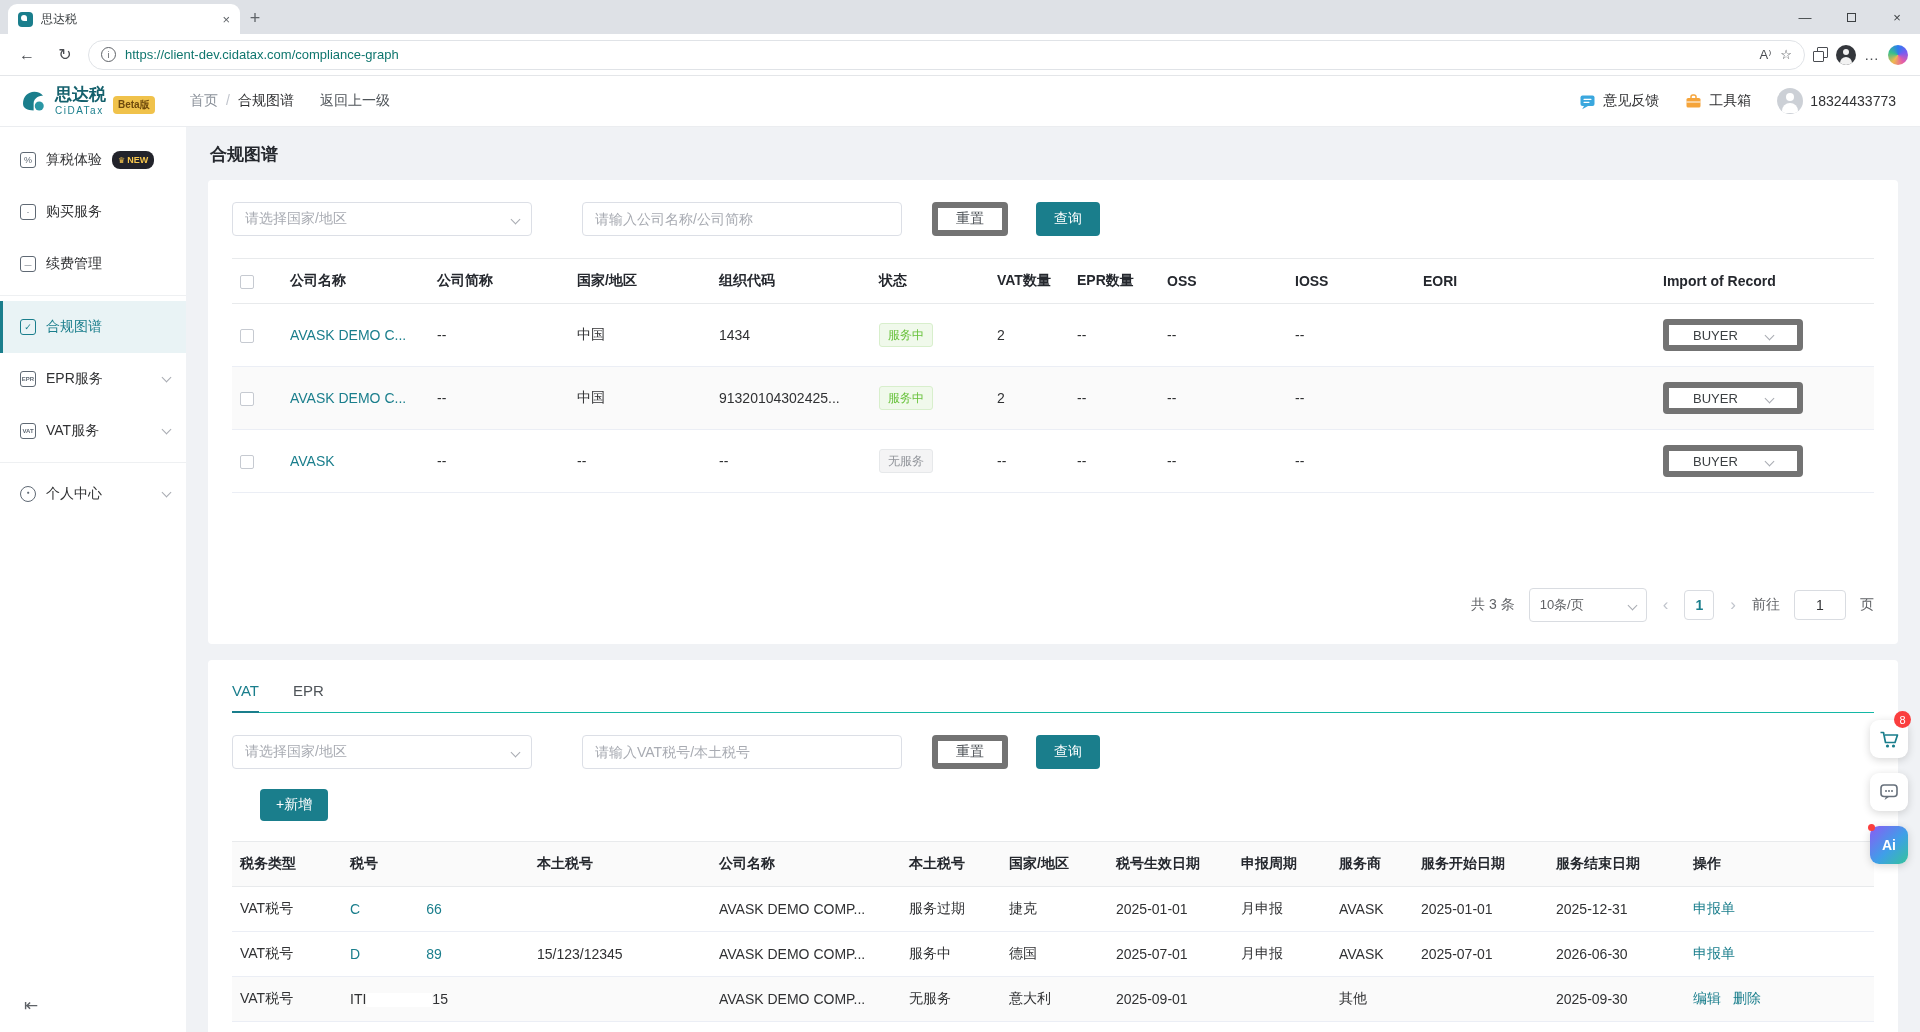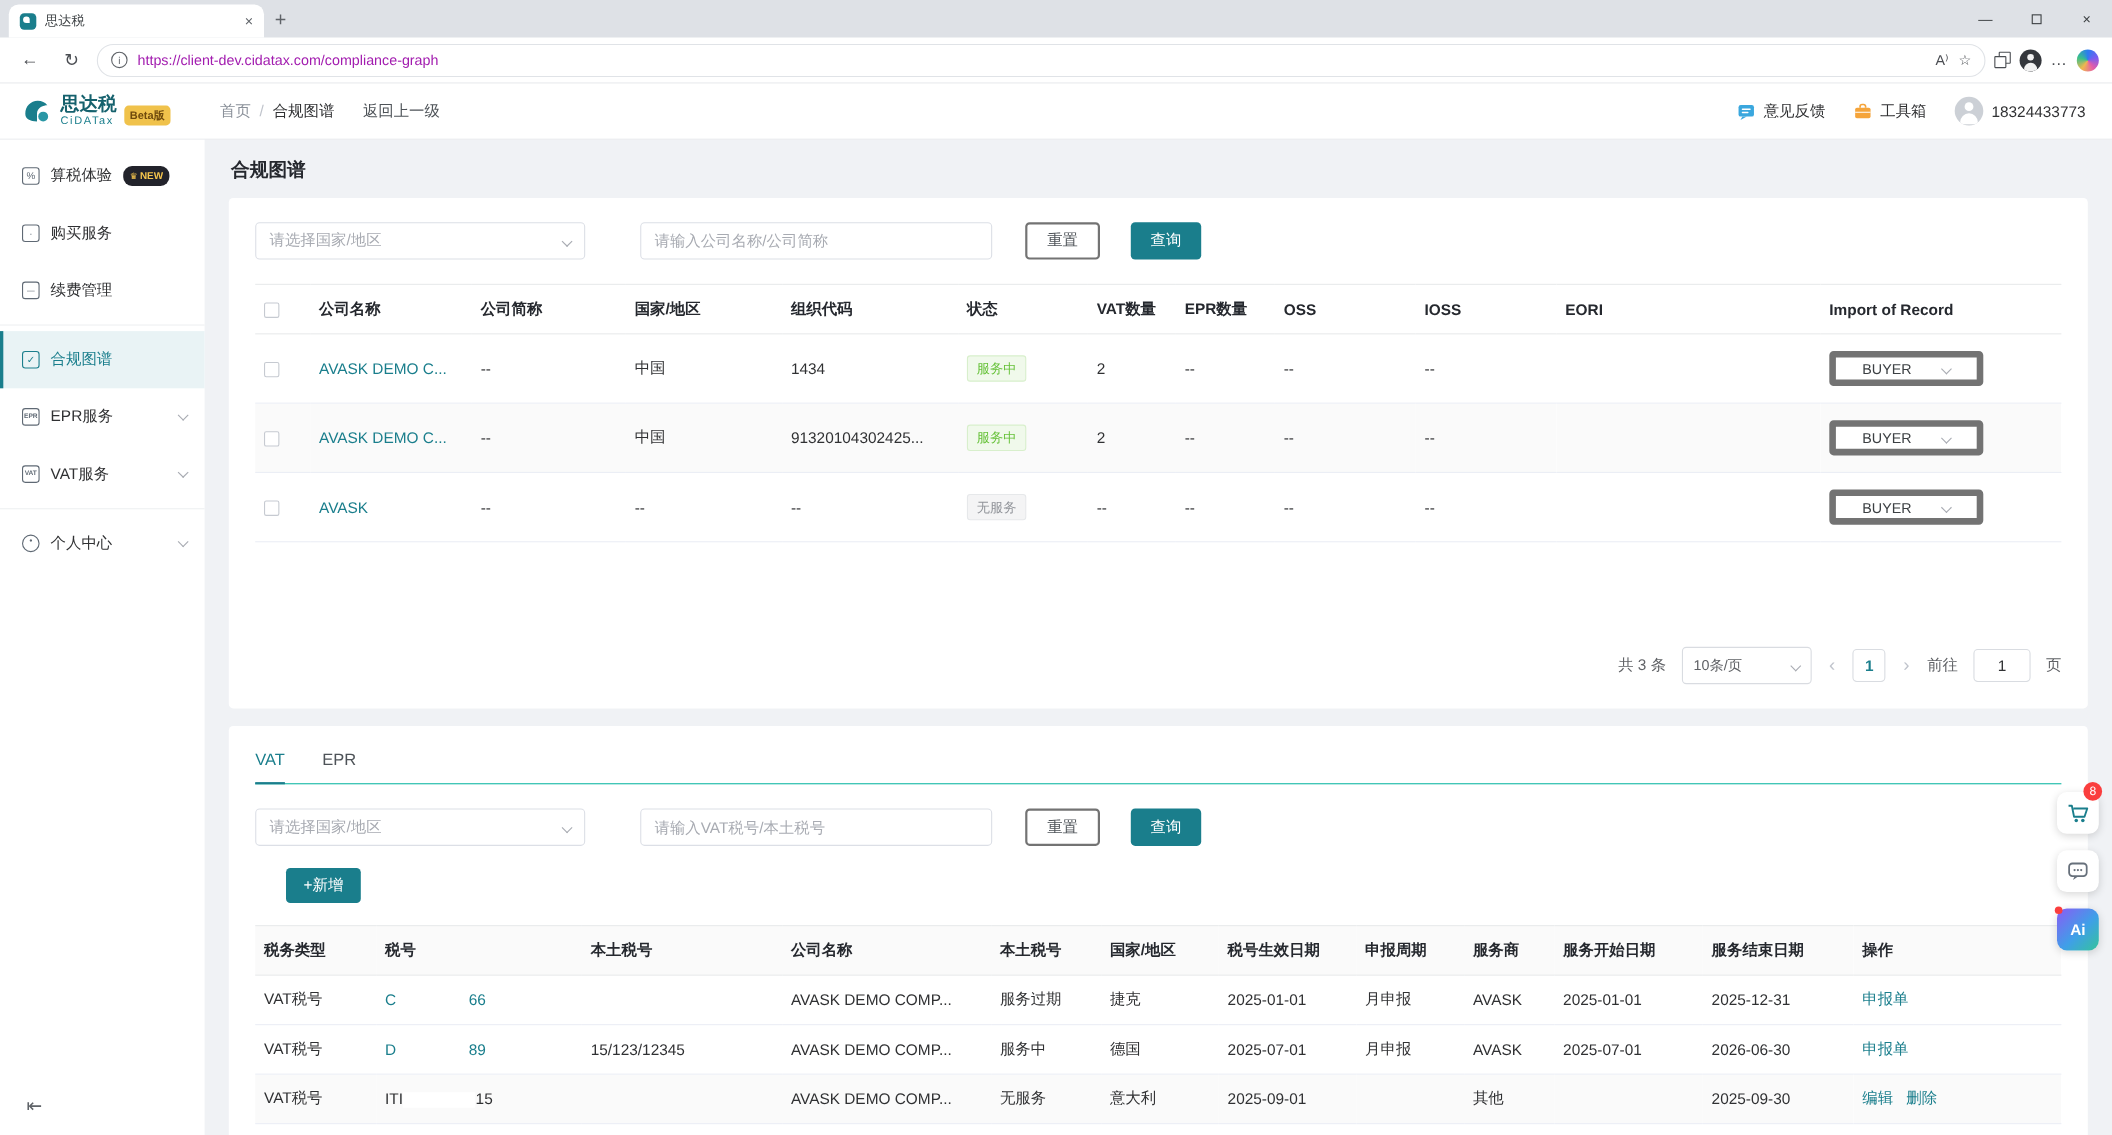--- a/index.html
+++ b/index.html
@@ -20,40 +20,40 @@
   .newtab { width:30px; height:28px; display:flex; align-items:center; justify-content:center; font-size:18px; color:#5f6368; margin-bottom:2px; }
   .wincontrols { position:absolute; right:0; top:0; height:34px; display:flex; }
   .wincontrols > span { width:46px; display:flex; align-items:center; justify-content:center; font-size:13px; color:#3c4043; }
   .restore-box { width:9px; height:9px; border:1.2px solid #3c4043; display:block; }
 
   .toolbar { height:42px; background:#fff; display:flex; align-items:center; padding:0 12px; gap:8px; border-bottom:1px solid #e4e6e9; }
   .nav-ic { font-size:16px; color:#4a4d52; width:30px; text-align:center; cursor:pointer; }
   .addressbar { flex:1; height:30px; background:#fff; border:1px solid #e0e3e7; border-radius:15px; display:flex; align-items:center; gap:9px; padding:0 12px; }
   .site-info { width:15px; height:15px; border:1.3px solid #5f6368; border-radius:50%; display:flex; align-items:center; justify-content:center; flex-shrink:0; }
   .site-info::after { content:"i"; font-size:9px; color:#5f6368; }
-  .url { flex:1; font-size:13px; color:#a21caf; white-space:nowrap; overflow:hidden; }
+  .url { flex:1; font-size:13px; color:#0f766e; white-space:nowrap; overflow:hidden; }
   .pill-ic { font-size:13px; color:#4a4d52; cursor:pointer; }
   .collections-icon { width:15px; height:15px; position:relative; cursor:pointer; }
   .collections-icon::before { content:""; position:absolute; right:0; top:0; width:9px; height:9px; border:1.2px solid #4a4d52; border-radius:1px; }
   .collections-icon::after { content:""; position:absolute; left:0; bottom:0; width:9px; height:9px; border:1.2px solid #4a4d52; border-radius:1px; background:#fff; }
   .profile-avatar-icon { width:20px; height:20px; border-radius:50%; background:#34373c; position:relative; overflow:hidden; cursor:pointer; }
   .profile-avatar-icon::before { content:""; position:absolute; left:7px; top:4px; width:6px; height:6px; border-radius:50%; background:#f2f2f2; }
   .profile-avatar-icon::after { content:""; position:absolute; left:4px; top:12px; width:12px; height:8px; border-radius:6px 6px 0 0; background:#f2f2f2; }
   .copilot-icon { width:20px; height:20px; border-radius:50%; cursor:pointer;
     background:conic-gradient(#2b7cf0,#7a5cf0,#e55ca8,#f0b84e,#39c08a,#2b7cf0); }
   .ellipsis-ic { font-size:15px; color:#4a4d52; letter-spacing:1px; cursor:pointer; }
 
   
   .appbar { height:50px; background:#fff; display:flex; align-items:center; padding:0 24px 0 18px; box-shadow:0 1px 0 #ebedf0; position:relative; z-index:5; }
   .brand { display:flex; align-items:flex-start; gap:7px; width:168px; flex-shrink:0; }
   .brand-text { display:flex; flex-direction:column; line-height:1.1; }
   .brand-name { font-size:17px; font-weight:bold; color:#15616d; }
   .brand-sub { font-size:10px; color:#1a7e8c; letter-spacing:1.5px; }
   .beta { background:#f0c24b; color:#6f4a0d; font-size:10px; padding:2px 5px; border-radius:4px; font-weight:bold; margin-top:10px; }
-  .breadcrumb { margin-left:14px; display:flex; gap:8px; font-size:14px; }
+  .breadcrumb { margin-left:4px; display:flex; gap:8px; font-size:14px; }
   .bc-home { color:#8a9099; cursor:pointer; }
   .bc-sep { color:#c0c4cc; }
   .bc-cur { color:#303133; }
   .bc-back { margin-left:18px; color:#4e5358; cursor:pointer; }
   .appbar-right { margin-left:auto; display:flex; align-items:center; gap:26px; }
   .hdr-item { display:flex; align-items:center; gap:7px; font-size:14px; color:#303133; cursor:pointer; }
   .avatar { width:26px; height:26px; border-radius:50%; background:#ccd0d6; position:relative; overflow:hidden; }
   .avatar::before { content:""; position:absolute; left:9px; top:5px; width:8px; height:8px; border-radius:50%; background:#fff; }
   .avatar::after { content:""; position:absolute; left:5px; top:15px; width:16px; height:10px; border-radius:8px 8px 0 0; background:#fff; }
 
@@ -87,21 +87,21 @@
   .card { background:#fff; border-radius:4px; padding:22px 24px; }
   .card-tax { margin-top:16px; }
 
   
   .filters { display:flex; align-items:center; }
   .select { height:34px; width:300px; border:1px solid #dcdfe6; border-radius:4px; background:#fff; display:flex; align-items:center; justify-content:space-between; padding:0 12px; cursor:pointer; }
   .ph { color:#a8abb2; }
   .text-input { height:34px; width:320px; border:1px solid #dcdfe6; border-radius:4px; padding:0 12px; margin-left:50px; font-size:14px; font-family:inherit; color:#303133; outline:none; }
   .text-input::placeholder { color:#a8abb2; }
   .btn { height:34px; padding:0 18px; border-radius:4px; font-size:14px; font-family:inherit; cursor:pointer; border:none; }
-  .btn.ghost { background:#fff; border:2px solid #737373; color:#4e5358; margin-left:30px; }
+  .btn.ghost { background:#fff; border:6px solid #737373; color:#4e5358; margin-left:30px; }
   .btn.primary { background:#1a7e8c; color:#fff; margin-left:28px; }
   .add-btn { margin:20px 0 0; padding:0 16px; height:32px; }
 
   
   .tbl { width:100%; border-collapse:collapse; table-layout:fixed; margin-top:22px; }
   .tbl th { font-weight:bold; color:#25282e; text-align:left; padding:13px 8px; font-size:14px;
     border-top:1px solid #e8eaec; border-bottom:1px solid #e8eaec; white-space:nowrap; overflow:hidden; }
   .tbl td { padding:15px 8px; border-bottom:1px solid #ebeef5; font-size:14px; color:#303133; white-space:nowrap; overflow:hidden; }
   .tbl1 tbody tr:nth-of-type(even) { background:#fafafa; }
   .tbl2 { margin-top:20px; }

